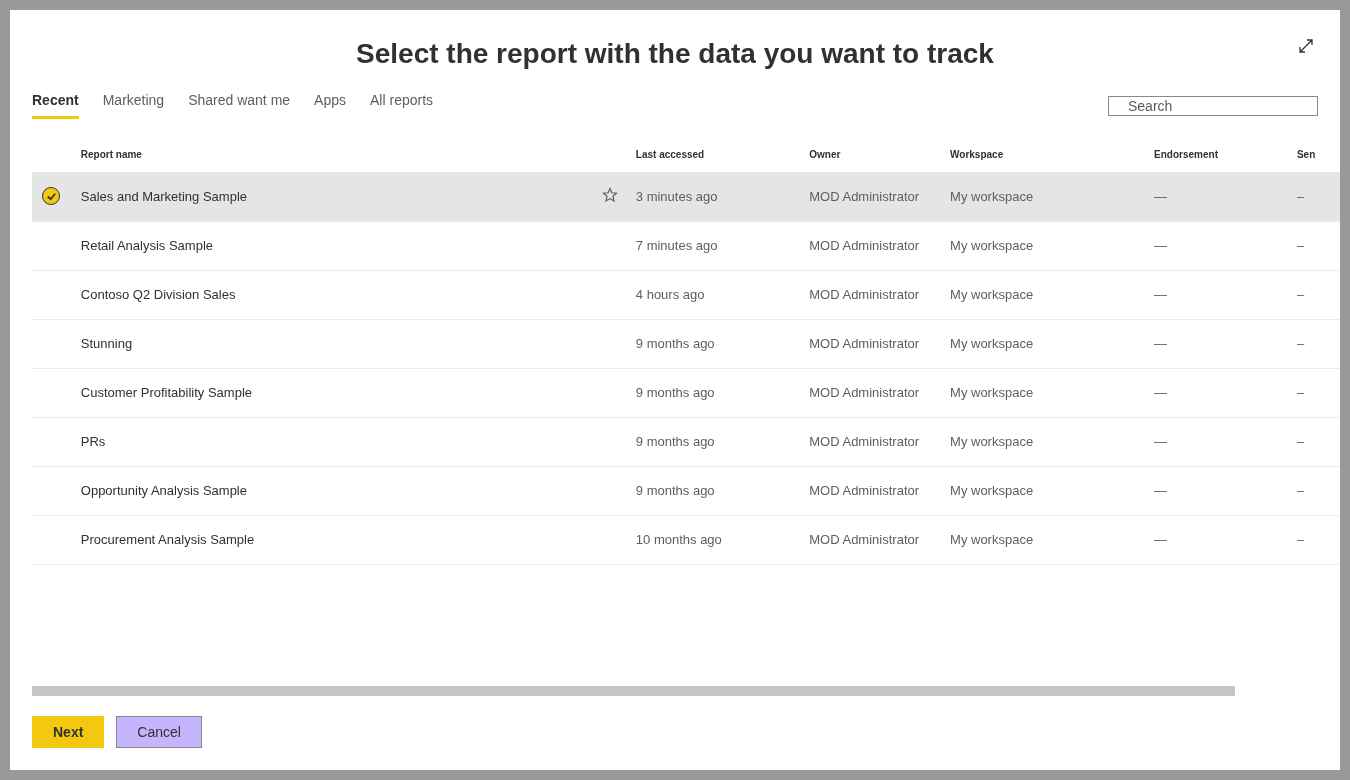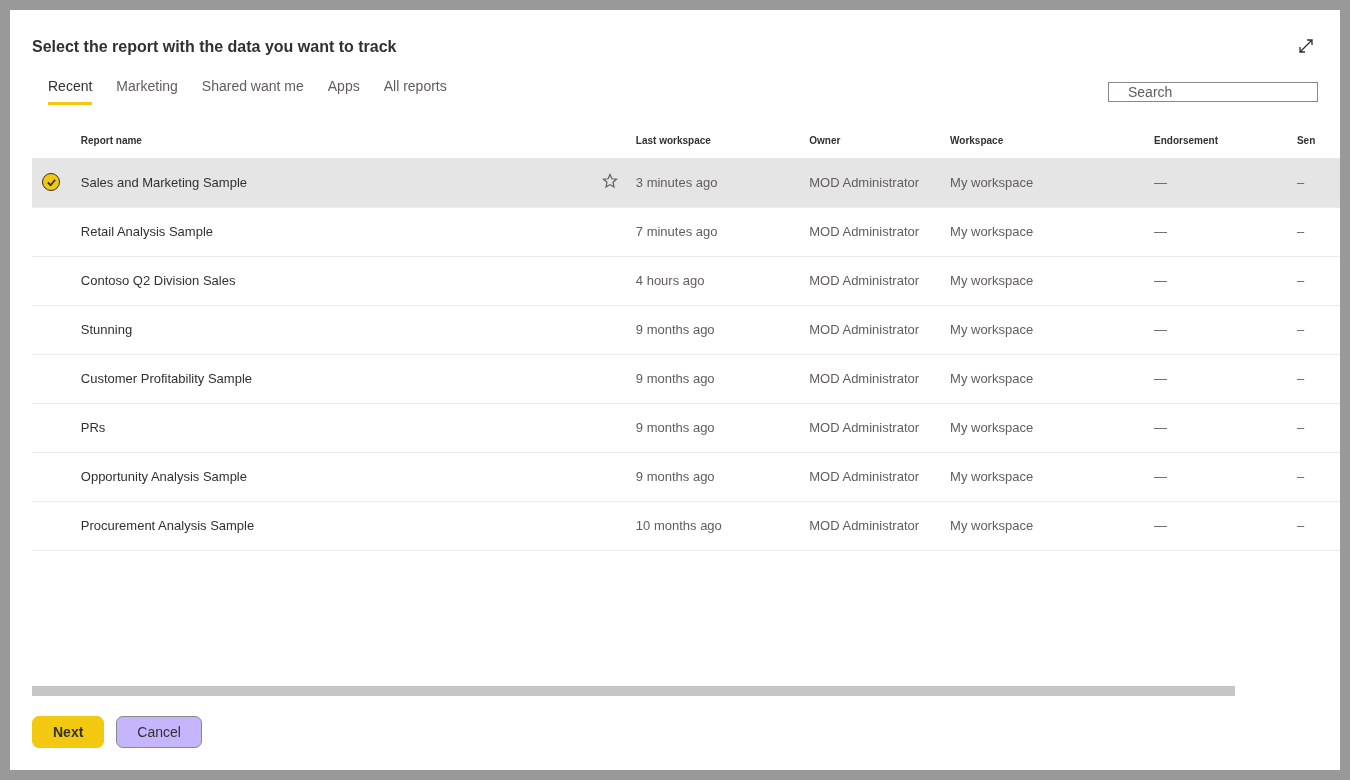--- a/index.html
+++ b/index.html
@@ -24,23 +24,24 @@
       background: #fff;
       display: flex;
       flex-direction: column;
       overflow: hidden;
     }
     .modal-header {
       padding: 28px 22px 0 22px;
       position: relative;
     }
     .modal-title {
-      font-size: 16px;
+      font-size: 28px;
       font-weight: 600;
       color: #323130;
+      text-align: center;
     }
     .expand-btn {
       position: absolute;
       top: 24px;
       right: 22px;
       width: 24px;
       height: 24px;
       cursor: pointer;
       display: flex;
       align-items: center;
@@ -63,23 +64,22 @@
     }
     .tab {
       font-size: 14px;
       color: #605e5c;
       cursor: pointer;
       padding-bottom: 8px;
       border-bottom: 3px solid transparent;
     }
     .tab.active {
       color: #323130;
-      font-weight: 400;
+      font-weight: 700;
       border-bottom-color: #f2c811;
-      margin-left: 16px;
     }
     .search-box {
       display: flex;
       align-items: center;
       border: 1px solid #8a8886;
       width: 210px;
       height: 20px;
       padding: 0 8px;
     }
     .search-box svg {
@@ -198,21 +198,20 @@
     }
     .btn {
       height: 32px;
       padding: 0 20px;
       font-size: 14px;
       cursor: pointer;
       display: flex;
       align-items: center;
       justify-content: center;
       font-family: inherit;
-      border-radius: 7px;
     }
     .btn-primary {
       background: #f2c811;
       border: 1px solid #f2c811;
       color: #323130;
       font-weight: 600;
     }
     .btn-secondary {
       background: #c4b5fd;
       border: 1px solid #8a8886;
@@ -253,21 +252,21 @@
   </div>
 
   <div class="table-wrap">
     <div class="table-container">
       <table>
         <thead>
           <tr>
             <th class="col-select"></th>
             <th class="col-name">Report name</th>
             <th class="col-fav"></th>
-            <th class="col-accessed">Last workspace</th>
+            <th class="col-accessed">Last accessed</th>
             <th class="col-owner">Owner</th>
             <th class="col-workspace">Workspace</th>
             <th class="col-endorsement">Endorsement</th>
             <th class="col-sensitivity">Sen</th>
           </tr>
         </thead>
         <tbody id="table-body">
         <tr class="selected">
               <td class="col-select">
                 <div class="check-indicator">

